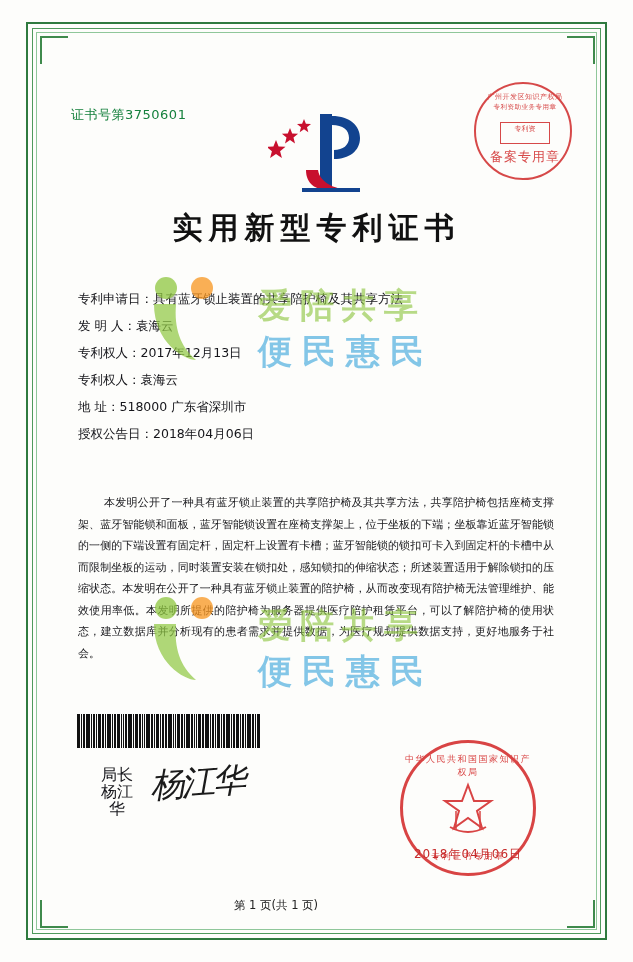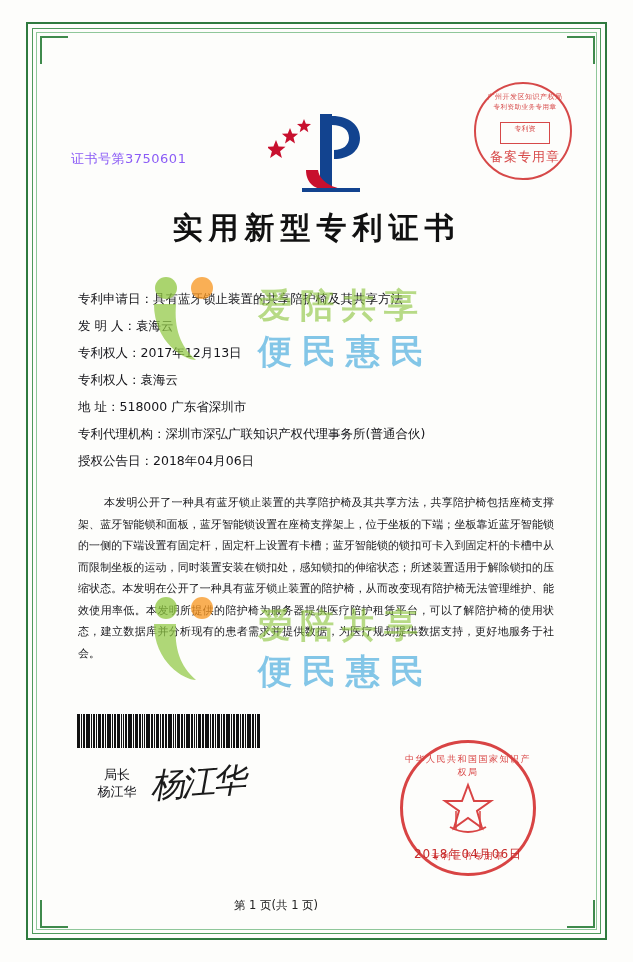--- a/index.html
+++ b/index.html
@@ -63,23 +63,22 @@
   .corner.bl { left: 40px; top: 900px; border-right: none; border-top: none; }
   .corner.br { left: 567px; top: 900px; border-left: none; border-top: none; }
 
   
   .cert-no {
     position: absolute;
     left: 71px;
     top: 106px;
     font-size: 13px;
     letter-spacing: 0.5px;
-    color: #8b5cf6;
+    color: #15803d;
     font-family: "DejaVu Sans", "Liberation Sans", sans-serif;
-    margin-top: 44px;
   }
 
   
   .stamp-top {
     position: absolute;
     left: 474px;
     top: 82px;
     width: 98px;
     height: 98px;
     border: 2px solid #d02a2a;
@@ -204,21 +203,21 @@
     height: 34px;
     margin-right: 1px;
     vertical-align: top;
   }
 
   
   .sig-label {
     position: absolute;
     left: 95px;
     top: 766px;
-    font-size: 13px;
+    font-size: 16px;
     line-height: 17px;
     color: #15151a;
     text-align: center;
     width: 44px;
   }
   .sig-script {
     position: absolute;
     left: 150px;
     top: 760px;
     font-size: 34px;
@@ -369,23 +368,20 @@
     <div class="field-row">
       <span class="field-label">专利权人：</span><span class="field-value">2017年12月13日</span>
     </div>
     <div class="field-row">
       <span class="field-label">专利权人：</span><span class="field-value">袁海云</span>
     </div>
     <div class="field-row">
       <span class="field-label">地 址：</span><span class="field-value">518000 广东省深圳市</span>
     </div>
     <div class="field-row">
-      <span class="field-label">专利代理机构：</span><span class="field-value">深圳市深弘广联知识产权代理事务所(普通合伙)</span>
-    </div>
-    <div class="field-row">
       <span class="field-label">授权公告日：</span><span class="field-value">2018年04月06日</span>
     </div>
   </div>
 
   <div class="abstract">本发明公开了一种具有蓝牙锁止装置的共享陪护椅及其共享方法，共享陪护椅包括座椅支撑架、蓝牙智能锁和面板，蓝牙智能锁设置在座椅支撑架上，位于坐板的下端；坐板靠近蓝牙智能锁的一侧的下端设置有固定杆，固定杆上设置有卡槽；蓝牙智能锁的锁扣可卡入到固定杆的卡槽中从而限制坐板的运动，同时装置安装在锁扣处，感知锁扣的伸缩状态；所述装置适用于解除锁扣的压缩状态。本发明在公开了一种具有蓝牙锁止装置的陪护椅，从而改变现有陪护椅无法管理维护、能效使用率低。本发明所提供的陪护椅为服务器提供医疗陪护租赁平台，可以了解陪护椅的使用状态，建立数据库并分析现有的患者需求并提供数据，为医疗规划提供数据支持，更好地服务于社会。</div>
 
   <div class="barcode">
     <span style="width:3px"></span><span style="width:1px"></span><span style="width:2px"></span><span style="width:4px"></span><span style="width:1px"></span><span style="width:2px"></span><span style="width:1px"></span><span style="width:3px"></span><span style="width:2px"></span><span style="width:1px"></span><span style="width:4px"></span><span style="width:1px"></span><span style="width:2px"></span><span style="width:3px"></span><span style="width:1px"></span><span style="width:1px"></span><span style="width:2px"></span><span style="width:4px"></span><span style="width:1px"></span><span style="width:3px"></span><span style="width:2px"></span><span style="width:1px"></span><span style="width:1px"></span><span style="width:4px"></span><span style="width:2px"></span><span style="width:1px"></span><span style="width:3px"></span><span style="width:1px"></span><span style="width:2px"></span><span style="width:2px"></span><span style="width:4px"></span><span style="width:1px"></span><span style="width:1px"></span><span style="width:3px"></span><span style="width:2px"></span><span style="width:1px"></span><span style="width:4px"></span><span style="width:2px"></span><span style="width:1px"></span><span style="width:1px"></span><span style="width:3px"></span><span style="width:2px"></span><span style="width:4px"></span><span style="width:1px"></span><span style="width:2px"></span><span style="width:1px"></span><span style="width:3px"></span><span style="width:1px"></span><span style="width:2px"></span><span style="width:4px"></span><span style="width:1px"></span><span style="width:2px"></span><span style="width:3px"></span><span style="width:1px"></span><span style="width:2px"></span><span style="width:1px"></span><span style="width:4px"></span><span style="width:2px"></span><span style="width:1px"></span><span style="width:3px"></span>
   </div>
 

